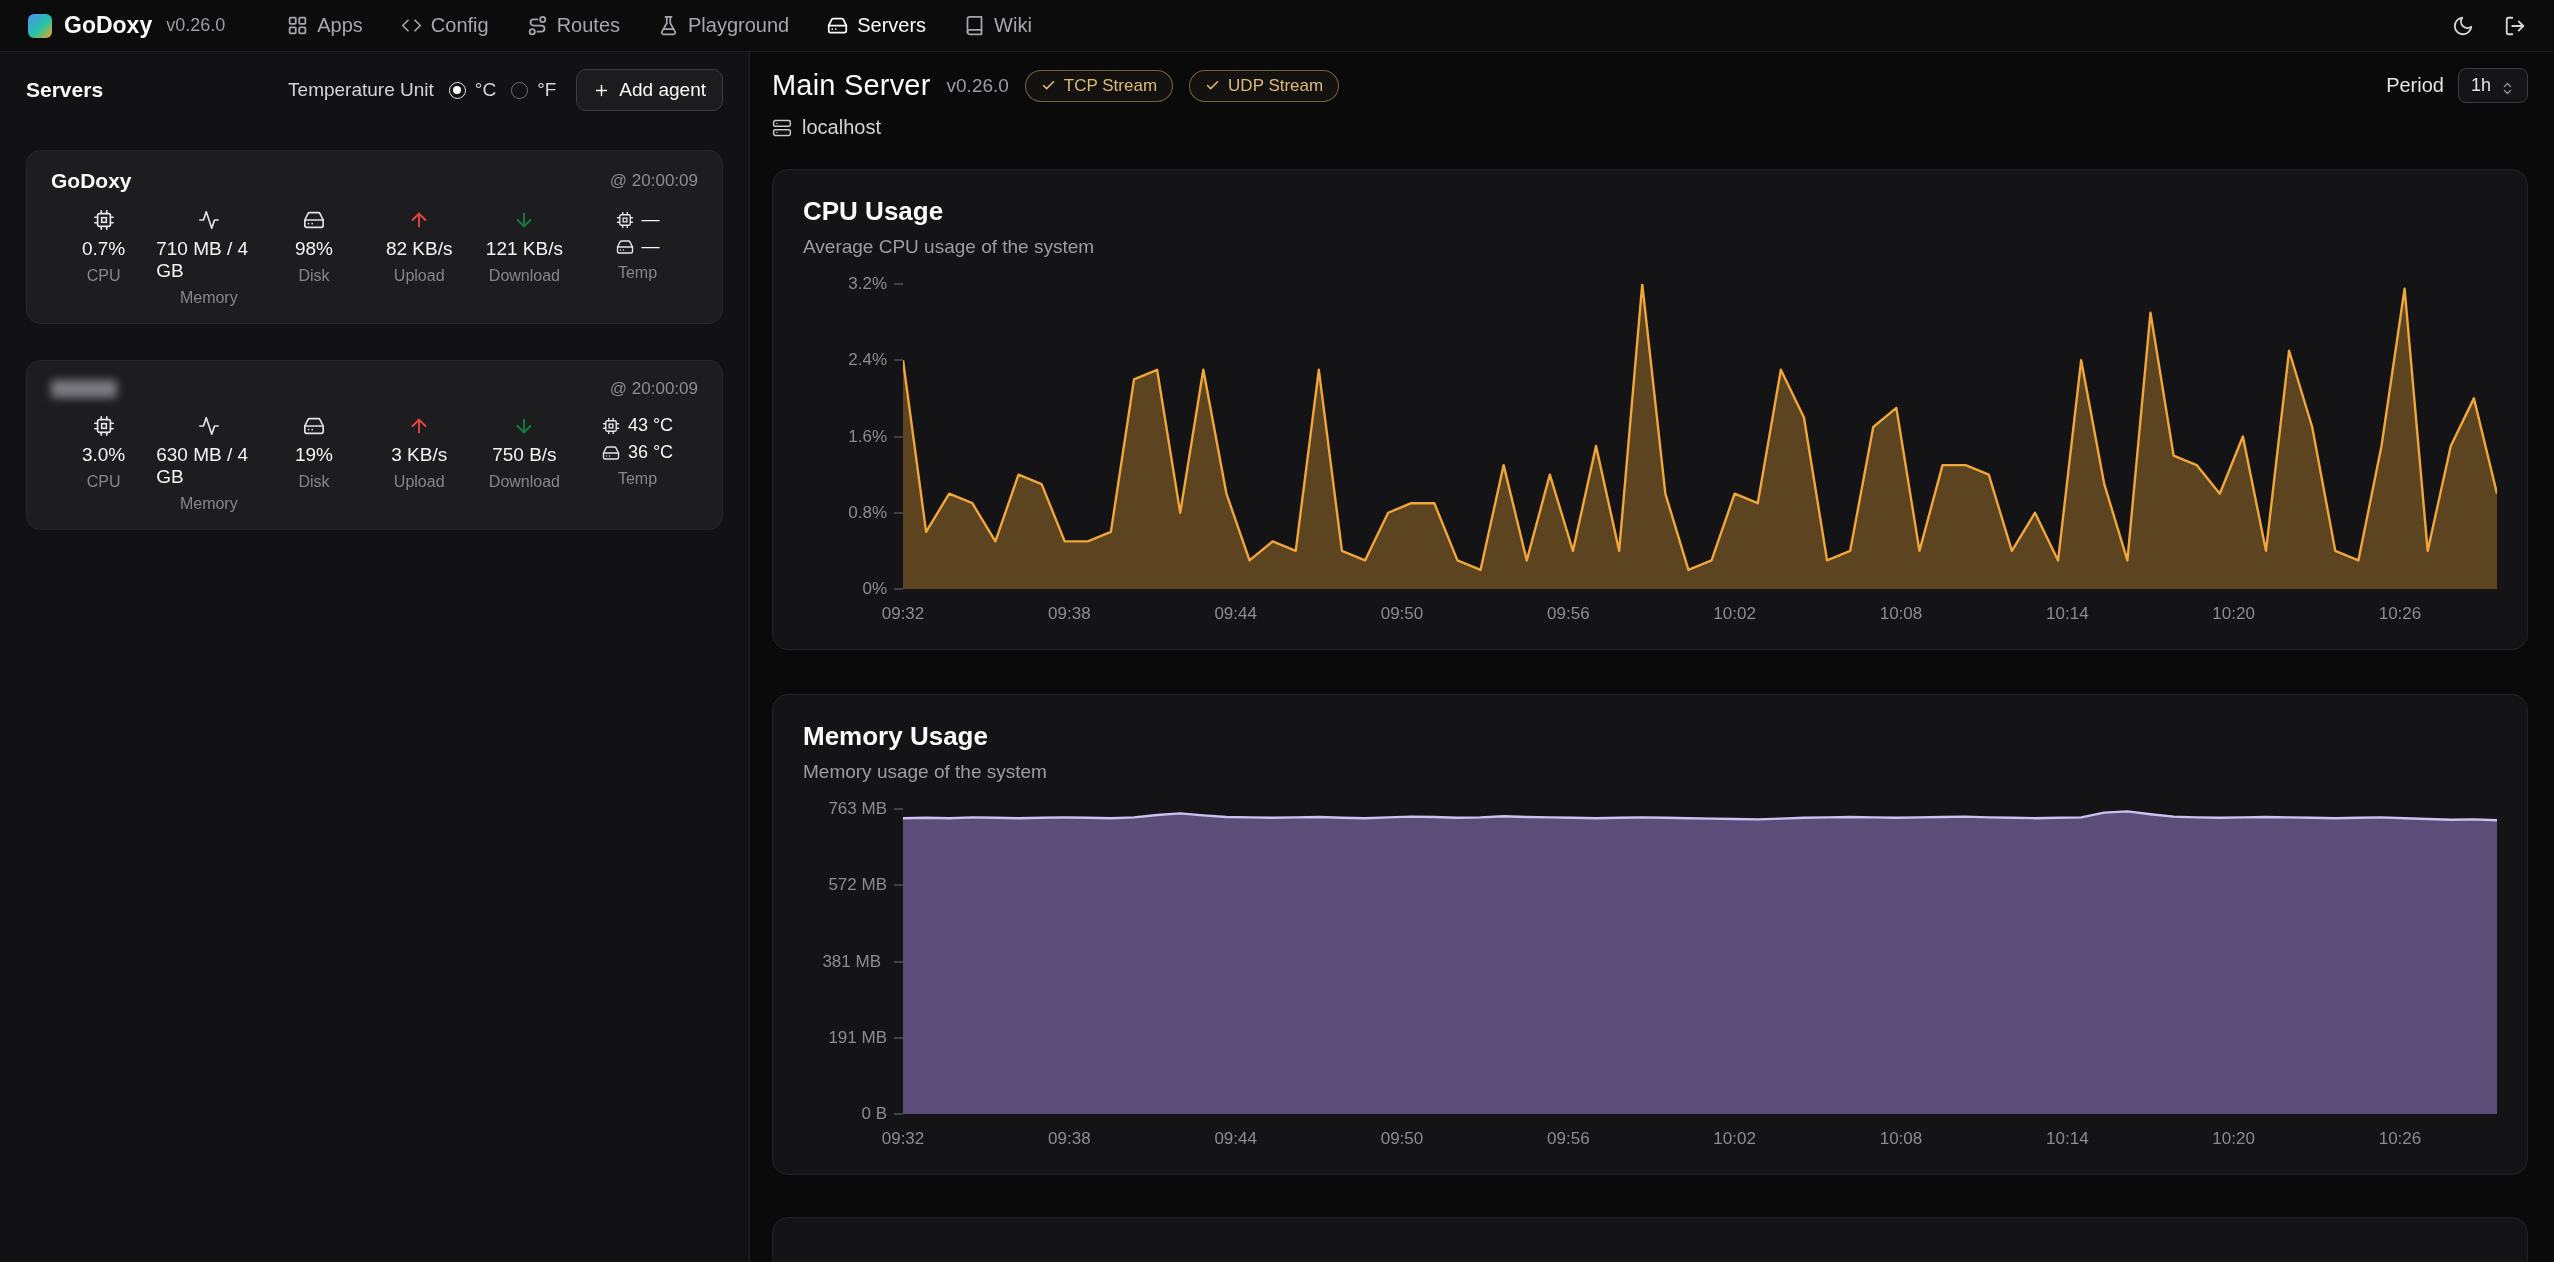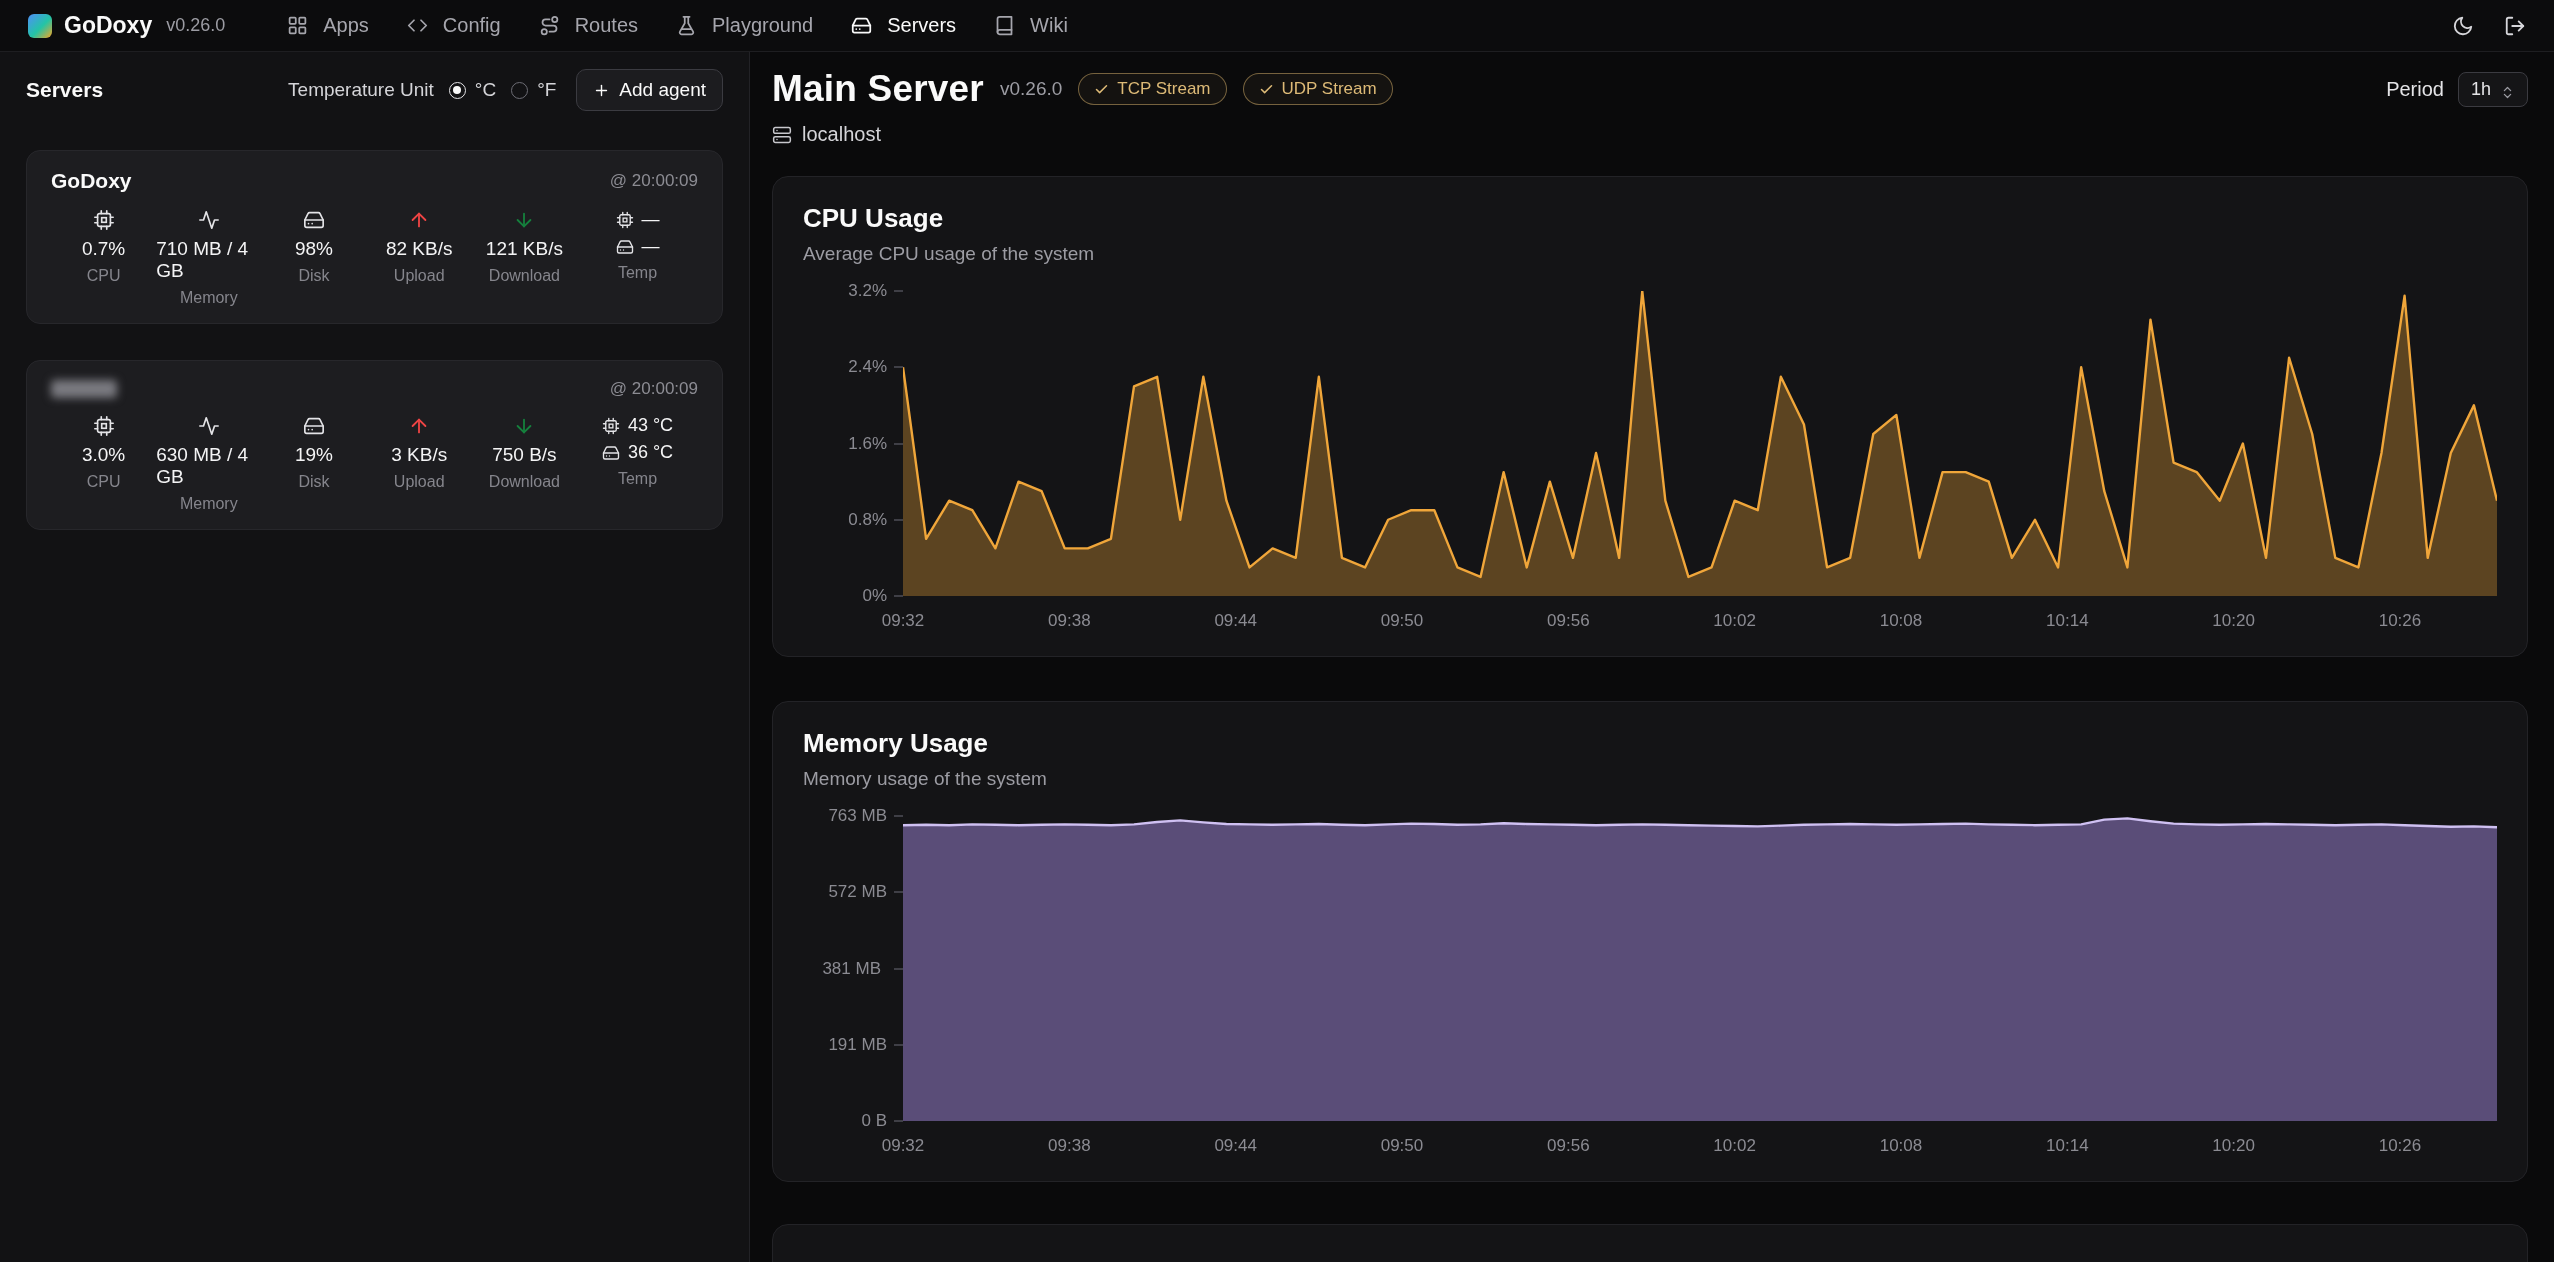--- a/index.html
+++ b/index.html
@@ -15,21 +15,21 @@
   .navbar {
     height:52px; display:flex; align-items:center;
     padding:0 28px; background:#0c0c0d; border-bottom:1px solid #1e1e21;
   }
   .brand { display:flex; align-items:center; gap:12px; }
   .brand-logo { width:24px; height:24px; border-radius:6px;
     background:linear-gradient(135deg,#4f8ff7 0%,#23c4a6 55%,#f5a524 100%); }
   .brand-name { font-size:23px; font-weight:700; }
   .brand-version { font-size:18px; color:#9c9ca3; margin-left:2px; }
   .nav { display:flex; align-items:center; gap:38px; margin-left:62px; }
-  .nav-item { display:flex; align-items:center; gap:15px; color:#a6a6ad; font-size:20px; cursor:pointer; }
+  .nav-item { display:flex; align-items:center; gap:9px; color:#a6a6ad; font-size:20px; cursor:pointer; }
   .nav-item.active { color:#fafafa; }
   .nav-item svg { width:21px; height:21px; }
   .nav-right { margin-left:auto; display:flex; align-items:center; gap:30px; color:#d6d6da; }
   .nav-right svg { width:22px; height:22px; cursor:pointer; }
 
   
   .layout { display:flex; height:1210px; }
 
   
   .sidebar { width:750px; flex:none; background:#121214; border-right:1px solid #222226; }
@@ -59,21 +59,21 @@
   .stat-icon.down svg { color:#15803d; }
   .stat-value { font-size:19px; color:#f4f4f5; }
   .stat-label { font-size:16px; color:#85858c; }
   .temp-rows { display:flex; flex-direction:column; gap:6px; }
   .temp-row { display:flex; align-items:center; gap:8px; font-size:18px; color:#f4f4f5; }
   .temp-row svg { width:18px; height:18px; color:#e4e4e7; }
 
   
   .main { flex:1; padding:16px 26px 0 22px; overflow:hidden; }
   .main-title-row { display:flex; align-items:center; gap:16px; }
-  .main-title { font-size:37px; font-weight:700; letter-spacing:.2px; }
+  .main-title { font-size:29px; font-weight:400; letter-spacing:.2px; }
   .main-version { font-size:19px; color:#9c9ca3; }
   .badge { display:flex; align-items:center; gap:8px;
     border:1px solid rgba(217,179,108,.5); color:#ddba77;
     background:rgba(217,179,108,.05);
     border-radius:999px; padding:5px 15px; font-size:17px; }
   .badge svg { width:15px; height:15px; }
   .period { margin-left:auto; display:flex; align-items:center; gap:14px; font-size:20px; color:#e4e4e7; }
   .period-select { display:flex; align-items:flex-end; gap:9px; cursor:pointer;
     border:1px solid #3b3b41; background:#151517; border-radius:8px; padding:6px 12px; font-size:18px; }
   .period-select svg { width:15px; height:15px; color:#9c9ca3; }

